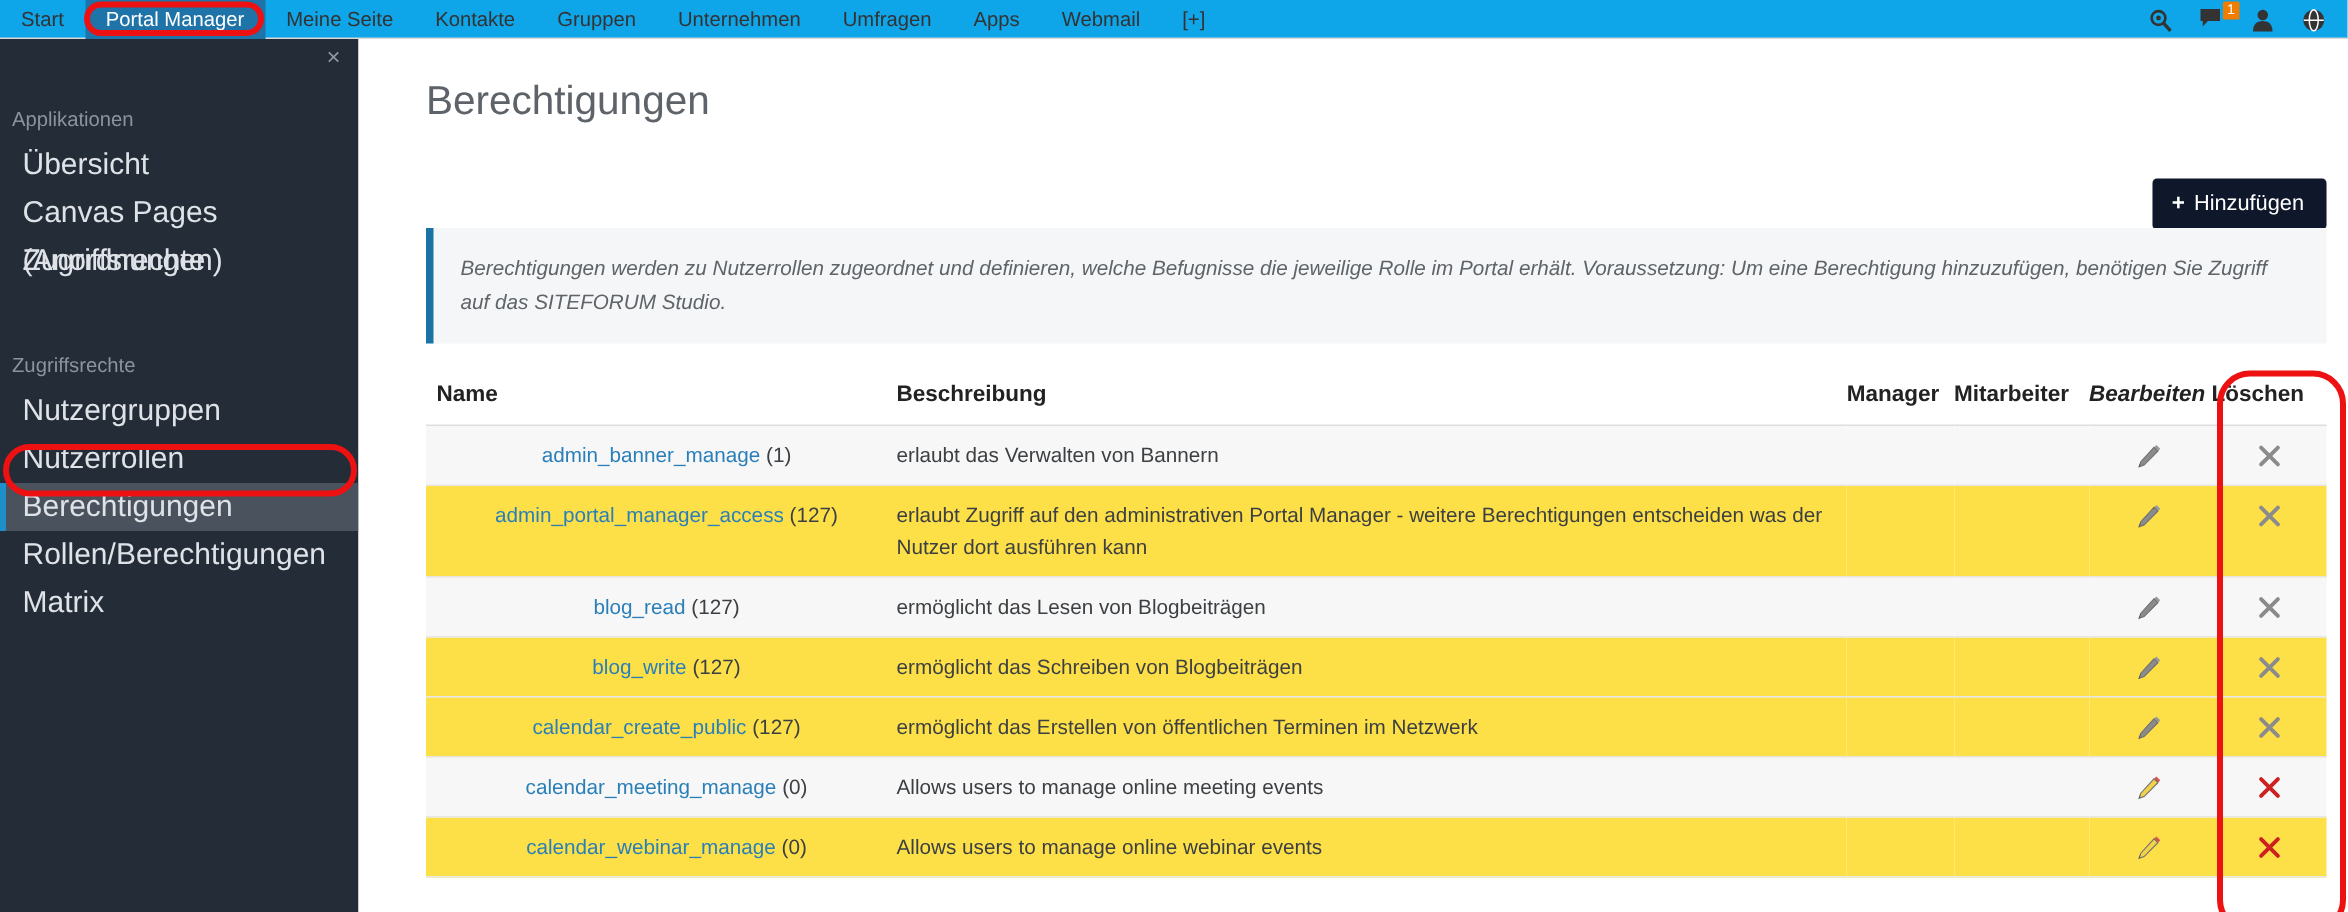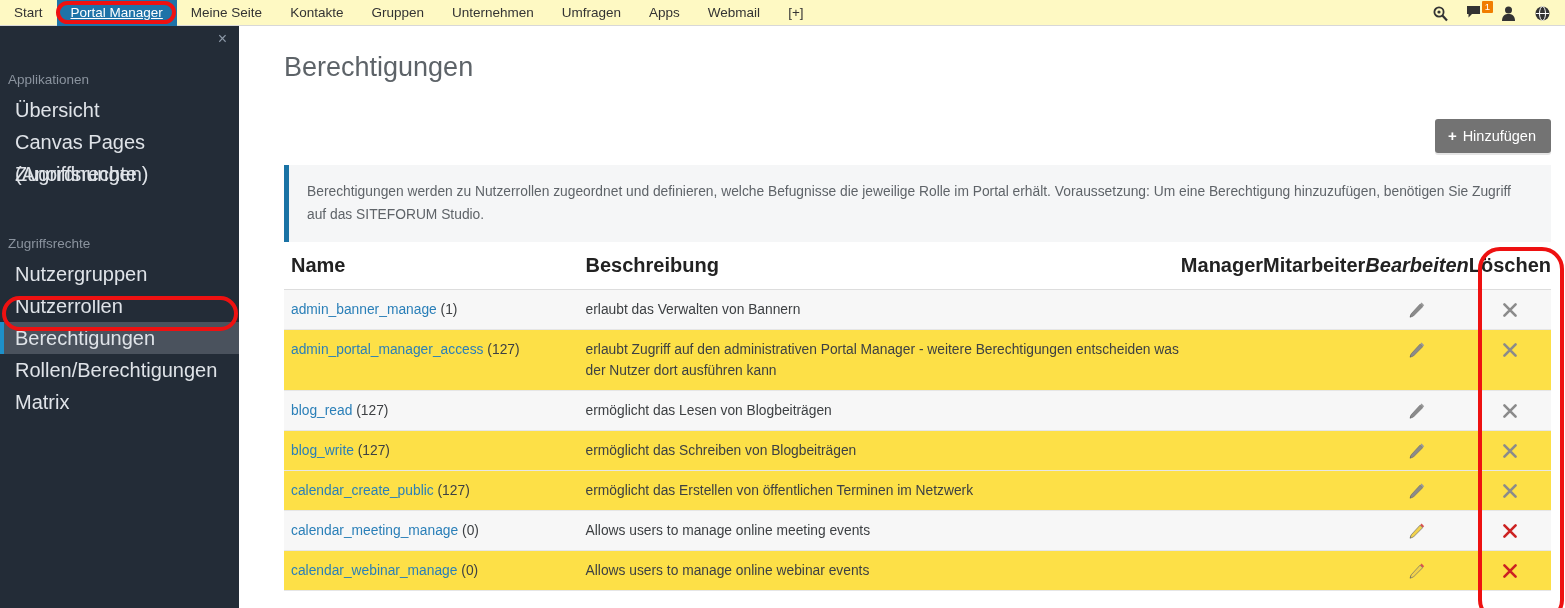--- a/index.html
+++ b/index.html
@@ -8,38 +8,37 @@
     width: 1565px; height: 608px;
     overflow: hidden;
     background: #ffffff;
     font-family: "Liberation Sans", sans-serif;
   }
 
   
   #topnav {
     position: absolute; top: 0; left: 0;
     width: 1565px; height: 26px;
-    background: #fef9c3;
+    background: #0ea5e9;
     border-bottom: 1px solid #d8d8d8;
     display: flex; align-items: center;
   }
   #nav-items { display: flex; align-items: center; height: 26px; }
   .nav-item {
     font-size: 13.5px;
     color: #333333;
     padding: 0 14px;
     line-height: 26px;
     height: 26px;
     white-space: nowrap;
     cursor: pointer;
   }
   .nav-item.active {
     background: #1e73a8;
     color: #ffffff;
-    text-decoration: underline;
   }
   #nav-right {
     position: absolute; right: 8px; top: 0;
     height: 26px; display: flex; align-items: center; gap: 17px;
     padding-right: 6px;
   }
   .navicon { width: 17px; height: 17px; position: relative; cursor: pointer; display:block; }
   .badge {
     position: absolute;
     top: -4px; right: -10px;
@@ -103,72 +102,73 @@
   #page-title {
     font-size: 27px;
     color: #5d6368;
     font-weight: normal;
     margin: 0;
     padding: 26px 0 0 45px;
   }
   #add-btn {
     position: absolute;
     top: 93px; right: 14px;
-    background: #737373;
+    background: #0f172a;
     color: #ffffff;
     font-size: 14.5px;
     border: none;
     border-radius: 3px;
     padding: 8px 15px 9px 13px;
     cursor: pointer;
     font-family: "Liberation Sans", sans-serif;
     box-shadow: 0 2px 0 rgba(0,0,0,0.10);
   }
   #add-btn .plus { font-weight: bold; margin-right: 6px; font-size: 15px; }
 
   #info-box {
     position: absolute;
-    top: 139px; left: 45px;
+    top: 126px; left: 45px;
     width: 1267px;
     background: #f5f6f7;
     border-left: 5px solid #1a73a5;
     padding: 15px 18px 16px 18px;
     color: #5f6469;
     font-size: 13.8px;
     line-height: 23px;
+    font-style: italic;
   }
 
   
   #perm-table {
     position: absolute;
     top: 224px; left: 45px;
     width: 1267px;
     border-collapse: collapse;
     font-size: 13.8px;
   }
   #perm-table thead th {
     text-align: left;
-    font-size: 20px;
+    font-size: 15px;
     color: #222222;
     font-weight: bold;
     padding: 4px 0 12px 0;
     border-bottom: 1px solid #dddddd;
     white-space: nowrap;
   }
   #perm-table tbody td {
     padding: 9px 0 9px 0;
     border-bottom: 1px solid #e6e6e6;
     color: #3d4043;
     vertical-align: top;
     line-height: 21px;
   }
   #perm-table tbody tr.odd td { background: #f7f7f7; }
   #perm-table tbody tr.even td { background: #fde047; }
 
-  .col-name  { width: 307px; padding-left: 7px !important; }
+  .col-name  { width: 307px; padding-left: 7px !important; text-align: center; }
   .col-desc  { width: 620px; }
   .col-mgr   { width: 70px; text-align: center; }
   .col-emp   { width: 88px; text-align: center; }
   .col-edit  { width: 80px; text-align: center; font-style: italic; }
   .col-del   { width: 75px; text-align: center; }
   th.col-name { padding-left: 7px !important; }
   th.col-mgr, th.col-emp, th.col-edit, th.col-del { text-align: center; margin-top: 25px; }
 
   .perm-link { color: #2a7fb8; cursor: pointer; }
   .perm-count { color: #3d4043; }

